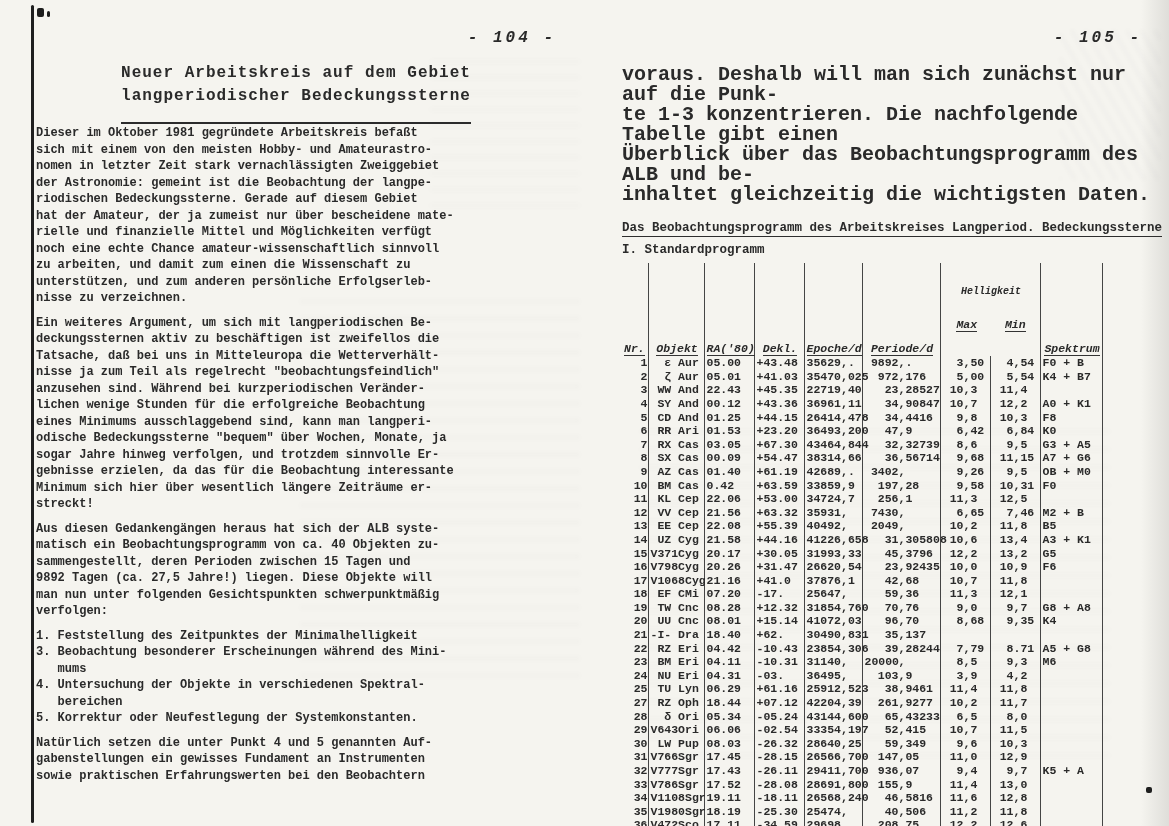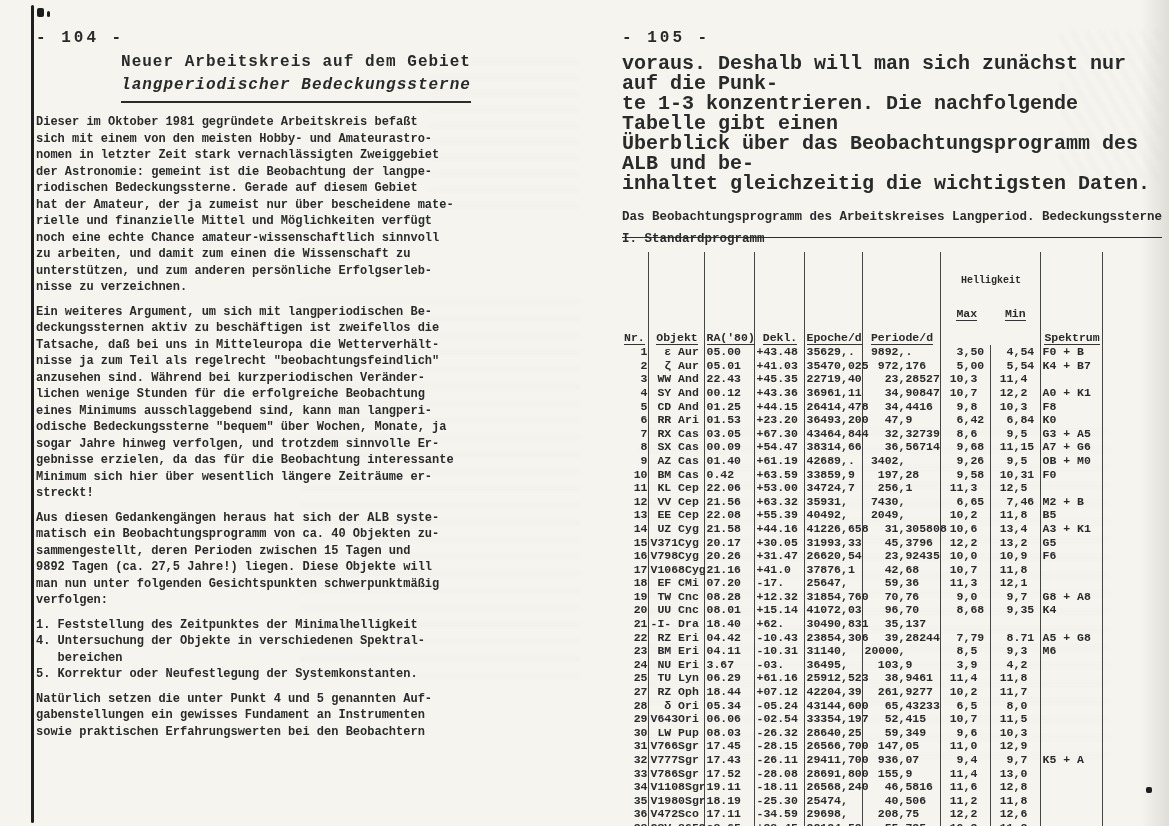--- a/index.html
+++ b/index.html
@@ -20,40 +20,40 @@
   .sm3{left:1060px;top:30px;width:100px;height:150px;opacity:.6;
     background:repeating-linear-gradient(60deg,rgba(90,90,90,.09) 0 2px,transparent 2px 12px);}
   .sm4{left:430px;top:60px;width:150px;height:160px;opacity:.5;
     background:repeating-linear-gradient(180deg,rgba(110,110,110,.06) 0 3px,transparent 3px 16px);}
 
   
   .page{position:absolute;top:30px;}
   .page-left{left:36px;width:558px;}
   .page-right{left:622px;width:545px;}
 
-  .pn{font-size:16px;line-height:17px;letter-spacing:3px;text-align:left;width:520px;margin-bottom:7px;}
+  .pn{font-size:16px;line-height:17px;letter-spacing:3px;text-align:right;width:520px;margin-bottom:18px;font-style:italic;}
   .h1{font-size:16px;line-height:17px;letter-spacing:1px;text-align:center;width:520px;margin-bottom:6px;}
   .h2{font-size:16px;line-height:17px;letter-spacing:1px;text-align:center;width:520px;margin-bottom:20px;}
-  .h2 .underline{border-bottom:2px solid #2b2b2b;padding-bottom:7px;font-style:italic;}
+  .h2 .underline{border-bottom:2px solid #2b2b2b;padding-bottom:17px;}
   .para{font-size:12px;line-height:16.5px;white-space:pre-wrap;margin:0 0 8px 0;}
   .list-block{margin:0 0 8px 0;}
   .list-block .para{margin:0;}
   .intro{font-size:20px;line-height:20px;white-space:pre-wrap;margin:0 0 16px 0;}
   .tbl-title{font-size:12.5px;line-height:15px;margin:0 0 7px 0;white-space:pre;}
-  .tbl-title .underline{border-bottom:1.5px solid #2e2e2e;padding-bottom:13px;}
+  .tbl-title .underline{border-bottom:1.5px solid #2e2e2e;padding-bottom:1px;}
   .tbl-subtitle{font-size:12.5px;line-height:15px;margin:0 0 5px 0;}
 
   
   table.obs{border-collapse:collapse;table-layout:fixed;width:480px;font-size:11.5px;}
   table.obs th,table.obs td{border-left:1px solid #454545;padding:0 0 0 2px;
     white-space:pre;overflow:visible;vertical-align:bottom;font-weight:bold;}
   table.obs th:first-child,table.obs td:first-child{border-left:none;}
   table.obs .c-spektrum{border-right:1px solid #454545;}
   table.obs td{height:13.6px;line-height:13.4px;}
-  table.obs th{height:22px;line-height:12px;}
+  table.obs th{height:22px;line-height:12px;font-style:italic;}
   .hl{border-bottom:1.4px solid #333;display:inline-block;}
   .c-nr{text-align:right;}
   td.c-nr{padding-right:4px;}
   th.c-nr{text-align:left;}
   .hell-top{font-size:10px;line-height:9px;text-align:center;margin-bottom:-1px;}
   .hell-bottom{display:flex;justify-content:space-around;line-height:12px;}
   .ip{display:inline-block;text-align:right;}
   .c-periode .ip{width:34px;}
   .c-max .ip,.c-min .ip{width:21px;}
   .spacer-row td{height:26px;}
@@ -102,20 +102,22 @@
 Minimum sich hier über wesentlich längere Zeiträume er-
 streckt!</div>
     <div class="para">Aus diesen Gedankengängen heraus hat sich der ALB syste-
 matisch ein Beobachtungsprogramm von ca. 40 Objekten zu-
 sammengestellt, deren Perioden zwischen 15 Tagen und
 9892 Tagen (ca. 27,5 Jahre!) liegen. Diese Objekte will
 man nun unter folgenden Gesichtspunkten schwerpunktmäßig
 verfolgen:</div>
     <div class="list-block">
       <div class="para">1. Feststellung des Zeitpunktes der Minimalhelligkeit</div>
+      <div class="para">3. Beobachtung besonderer Erscheinungen während des Mini-
+   mums</div>
       <div class="para">4. Untersuchung der Objekte in verschiedenen Spektral-
    bereichen</div>
       <div class="para">5. Korrektur oder Neufestlegung der Systemkonstanten.</div>
     </div>
     <div class="para">Natürlich setzen die unter Punkt 4 und 5 genannten Auf-
 gabenstellungen ein gewisses Fundament an Instrumenten
 sowie praktischen Erfahrungswerten bei den Beobachtern</div>
   </div>
 
   <div class="page page-right">
@@ -407,21 +409,21 @@
             <td class="c-dekl">-10.31</td>
             <td class="c-epoche">31140,</td>
             <td class="c-periode"><span class="ip">20000</span><span class="fp">,</span></td>
             <td class="c-max"><span class="ip">8</span><span class="fp">,5</span></td>
             <td class="c-min"><span class="ip">9</span><span class="fp">,3</span></td>
             <td class="c-spektrum">M6</td>
           </tr>
           <tr>
             <td class="c-nr">24</td>
             <td class="c-objekt"> NU Eri</td>
-            <td class="c-ra">3.67</td>
+            <td class="c-ra">04.31</td>
             <td class="c-dekl">-03.</td>
             <td class="c-epoche">36495,</td>
             <td class="c-periode"><span class="ip">103</span><span class="fp">,9</span></td>
             <td class="c-max"><span class="ip">3</span><span class="fp">,9</span></td>
             <td class="c-min"><span class="ip">4</span><span class="fp">,2</span></td>
             <td class="c-spektrum"></td>
           </tr>
           <tr>
             <td class="c-nr">25</td>
             <td class="c-objekt"> TU Lyn</td>

